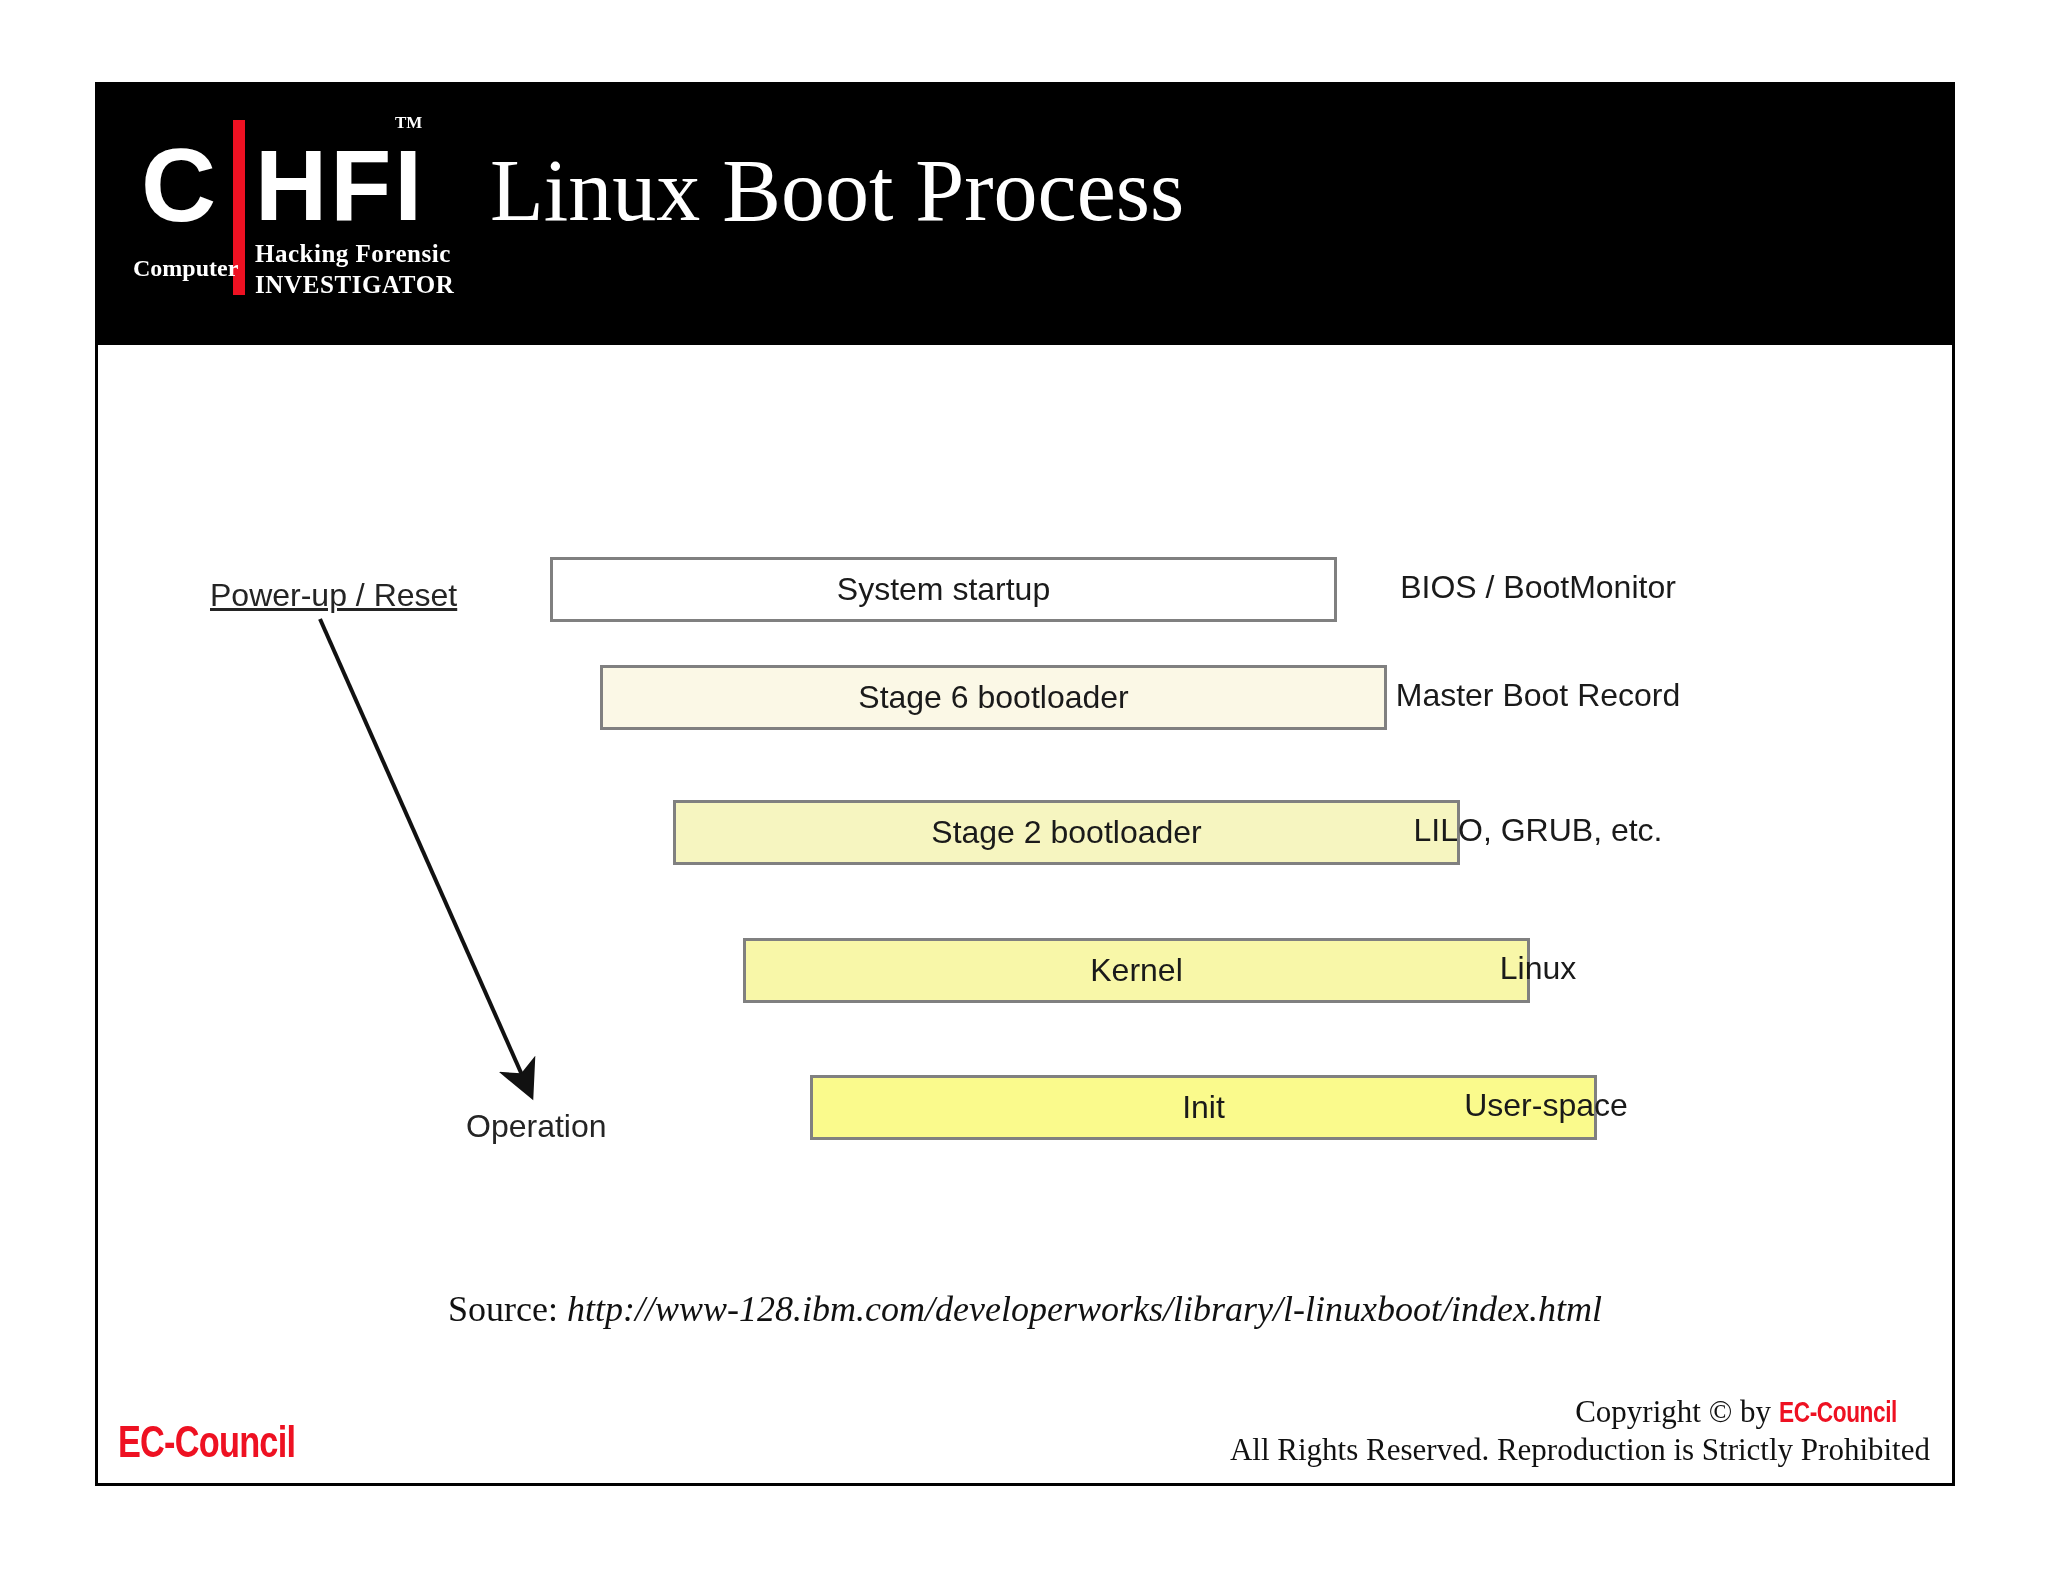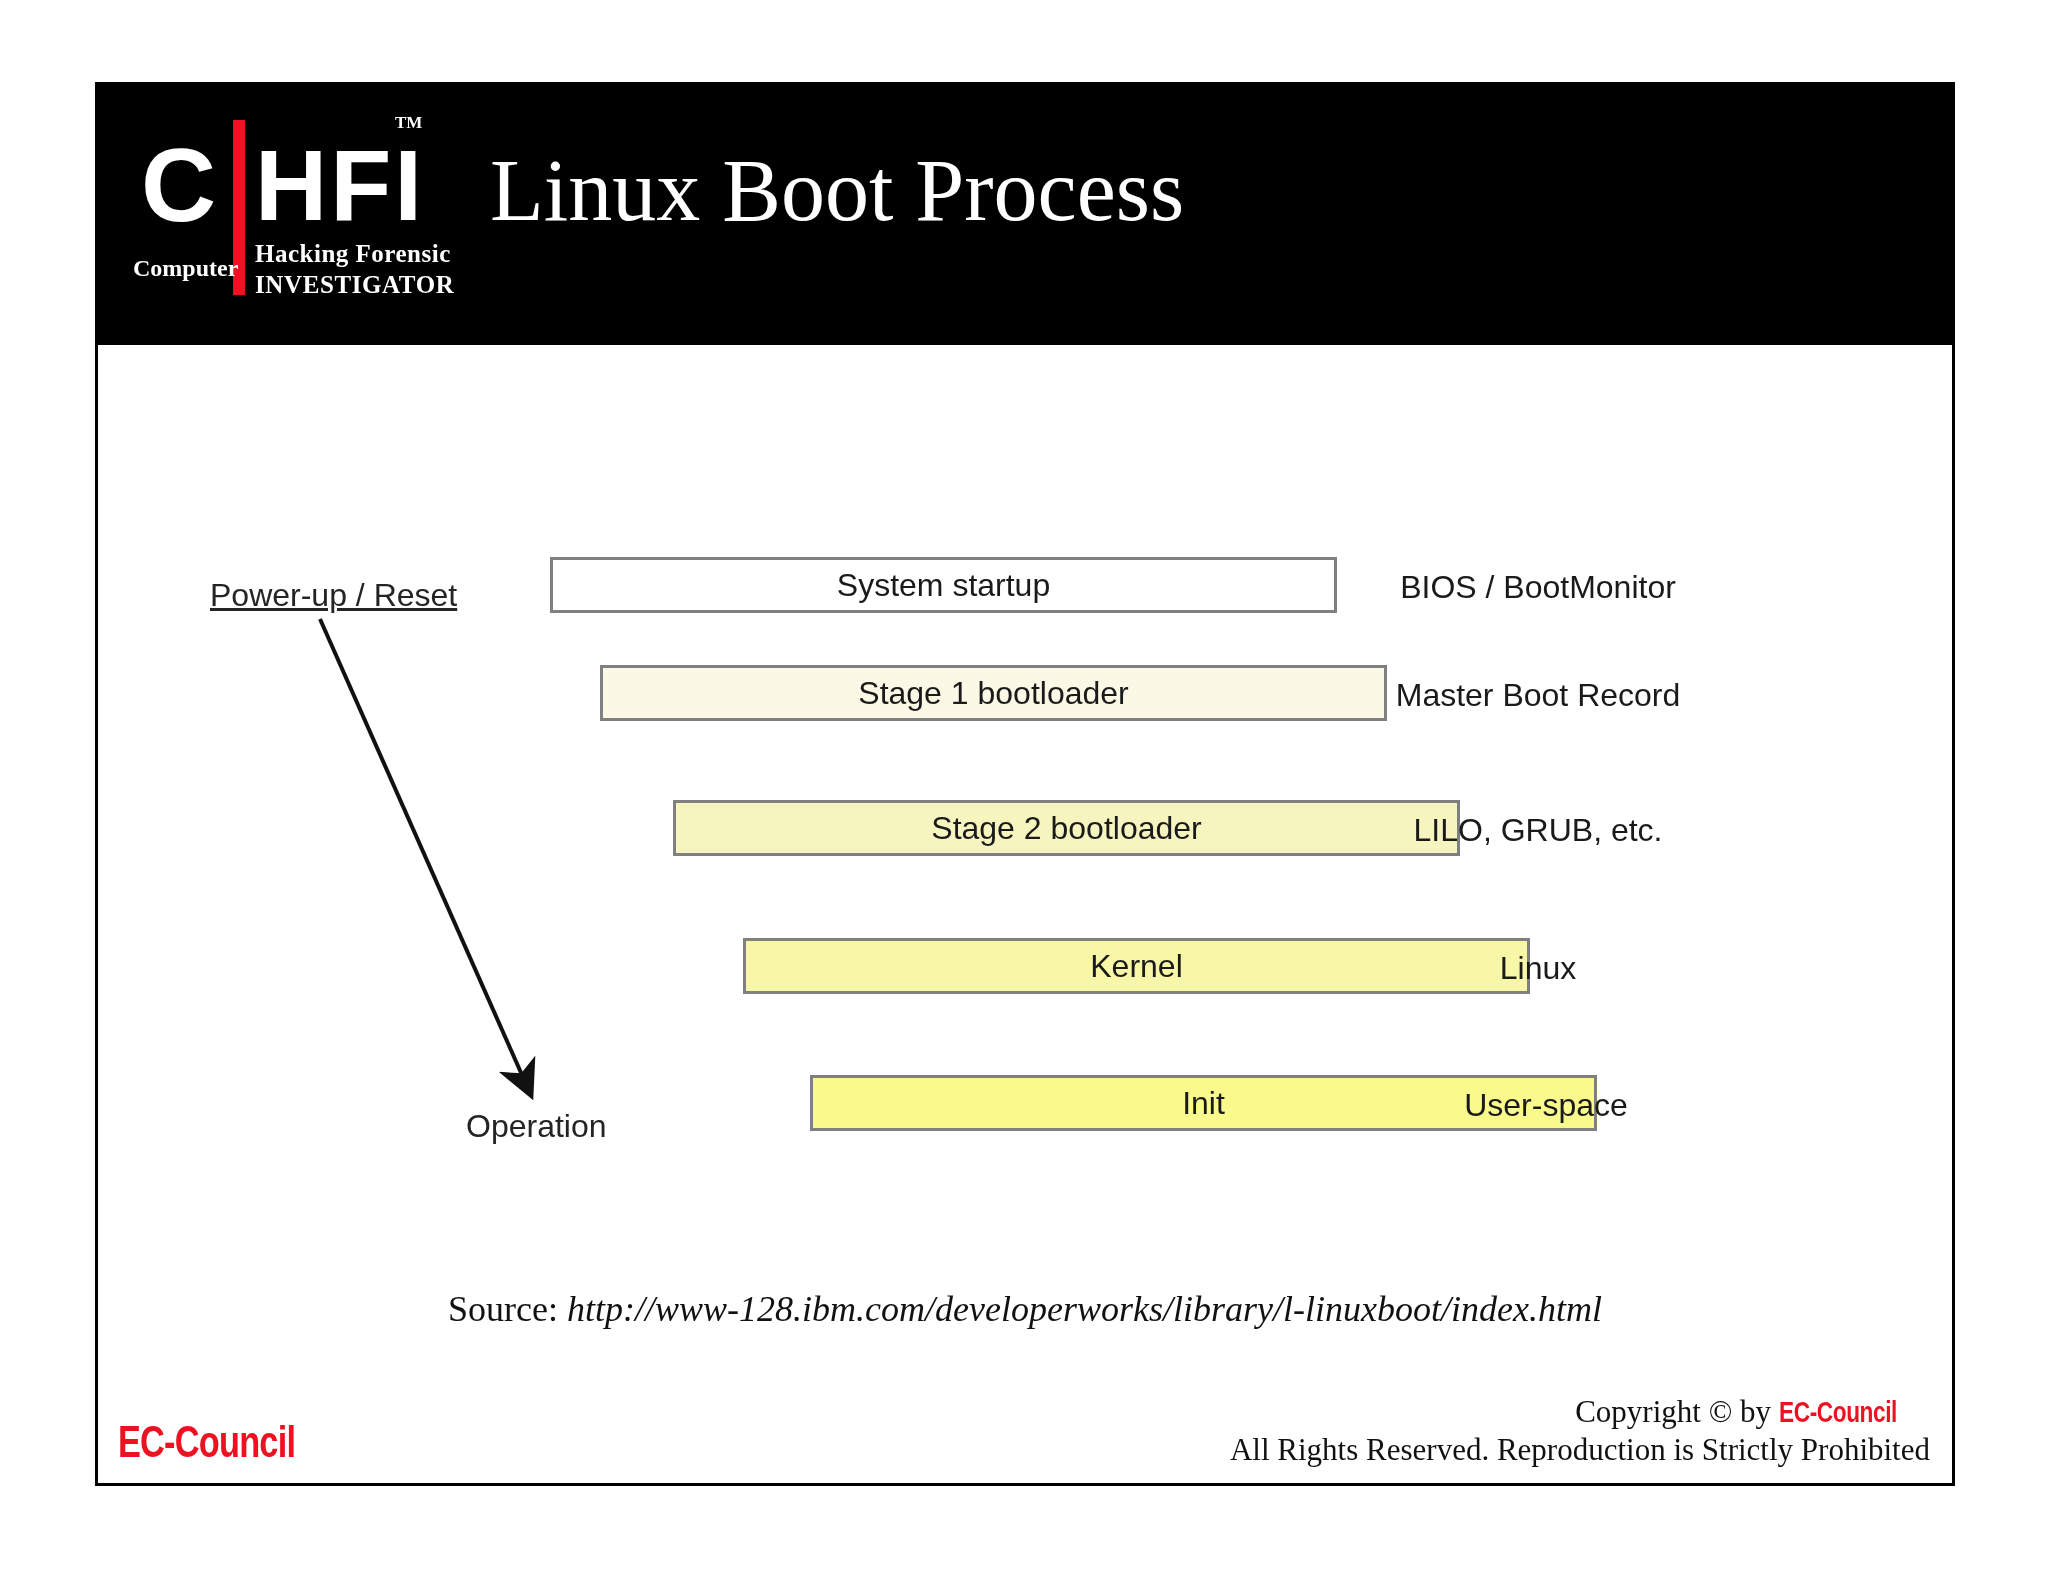--- a/index.html
+++ b/index.html
@@ -154,21 +154,21 @@
   .stage-box {
     position: absolute;
     border: 3px solid #808080;
     box-sizing: border-box;
     display: flex;
     align-items: center;
     justify-content: center;
     font-family: "Liberation Sans", sans-serif;
     font-size: 32px;
     color: #1a1a1a;
-    height: 56px;
+    height: 65px;
   }
   .side-label {
     position: absolute;
     font-family: "Liberation Sans", sans-serif;
     font-size: 32px;
     color: #1a1a1a;
     white-space: nowrap;
     text-align: center;
     transform: translateX(-50%);
   }
@@ -273,21 +273,21 @@
 
     <div class="anno" id="label-powerup">Power-up / Reset</div>
     <div class="anno" id="label-operation">Operation</div>
 
     <div class="stage-box" style="left: 452px; top: 212px; width: 787px; background: rgb(255, 255, 255); border-color: rgb(128, 128, 128);">
       <span>System startup</span>
     </div>
     <div class="side-label" style="left:1440px; top:224px;">BIOS / BootMonitor</div>
 
     <div class="stage-box" style="left: 502px; top: 320px; width: 787px; background: rgb(251, 248, 230); border-color: rgb(128, 128, 128);">
-      <span>Stage 1 bootloader</span>
+      <span>Stage 6 bootloader</span>
     </div>
     <div class="side-label" style="left:1440px; top:332px;">Master Boot Record</div>
 
     <div class="stage-box" style="left: 575px; top: 455px; width: 787px; background: rgb(246, 245, 192); border-color: rgb(128, 128, 128);">
       <span>Stage 2 bootloader</span>
     </div>
     <div class="side-label" style="left:1440px; top:467px;">LILO, GRUB, etc.</div>
 
     <div class="stage-box" style="left: 645px; top: 593px; width: 787px; background: rgb(248, 247, 168); border-color: rgb(128, 128, 128);">
       <span>Kernel</span>

